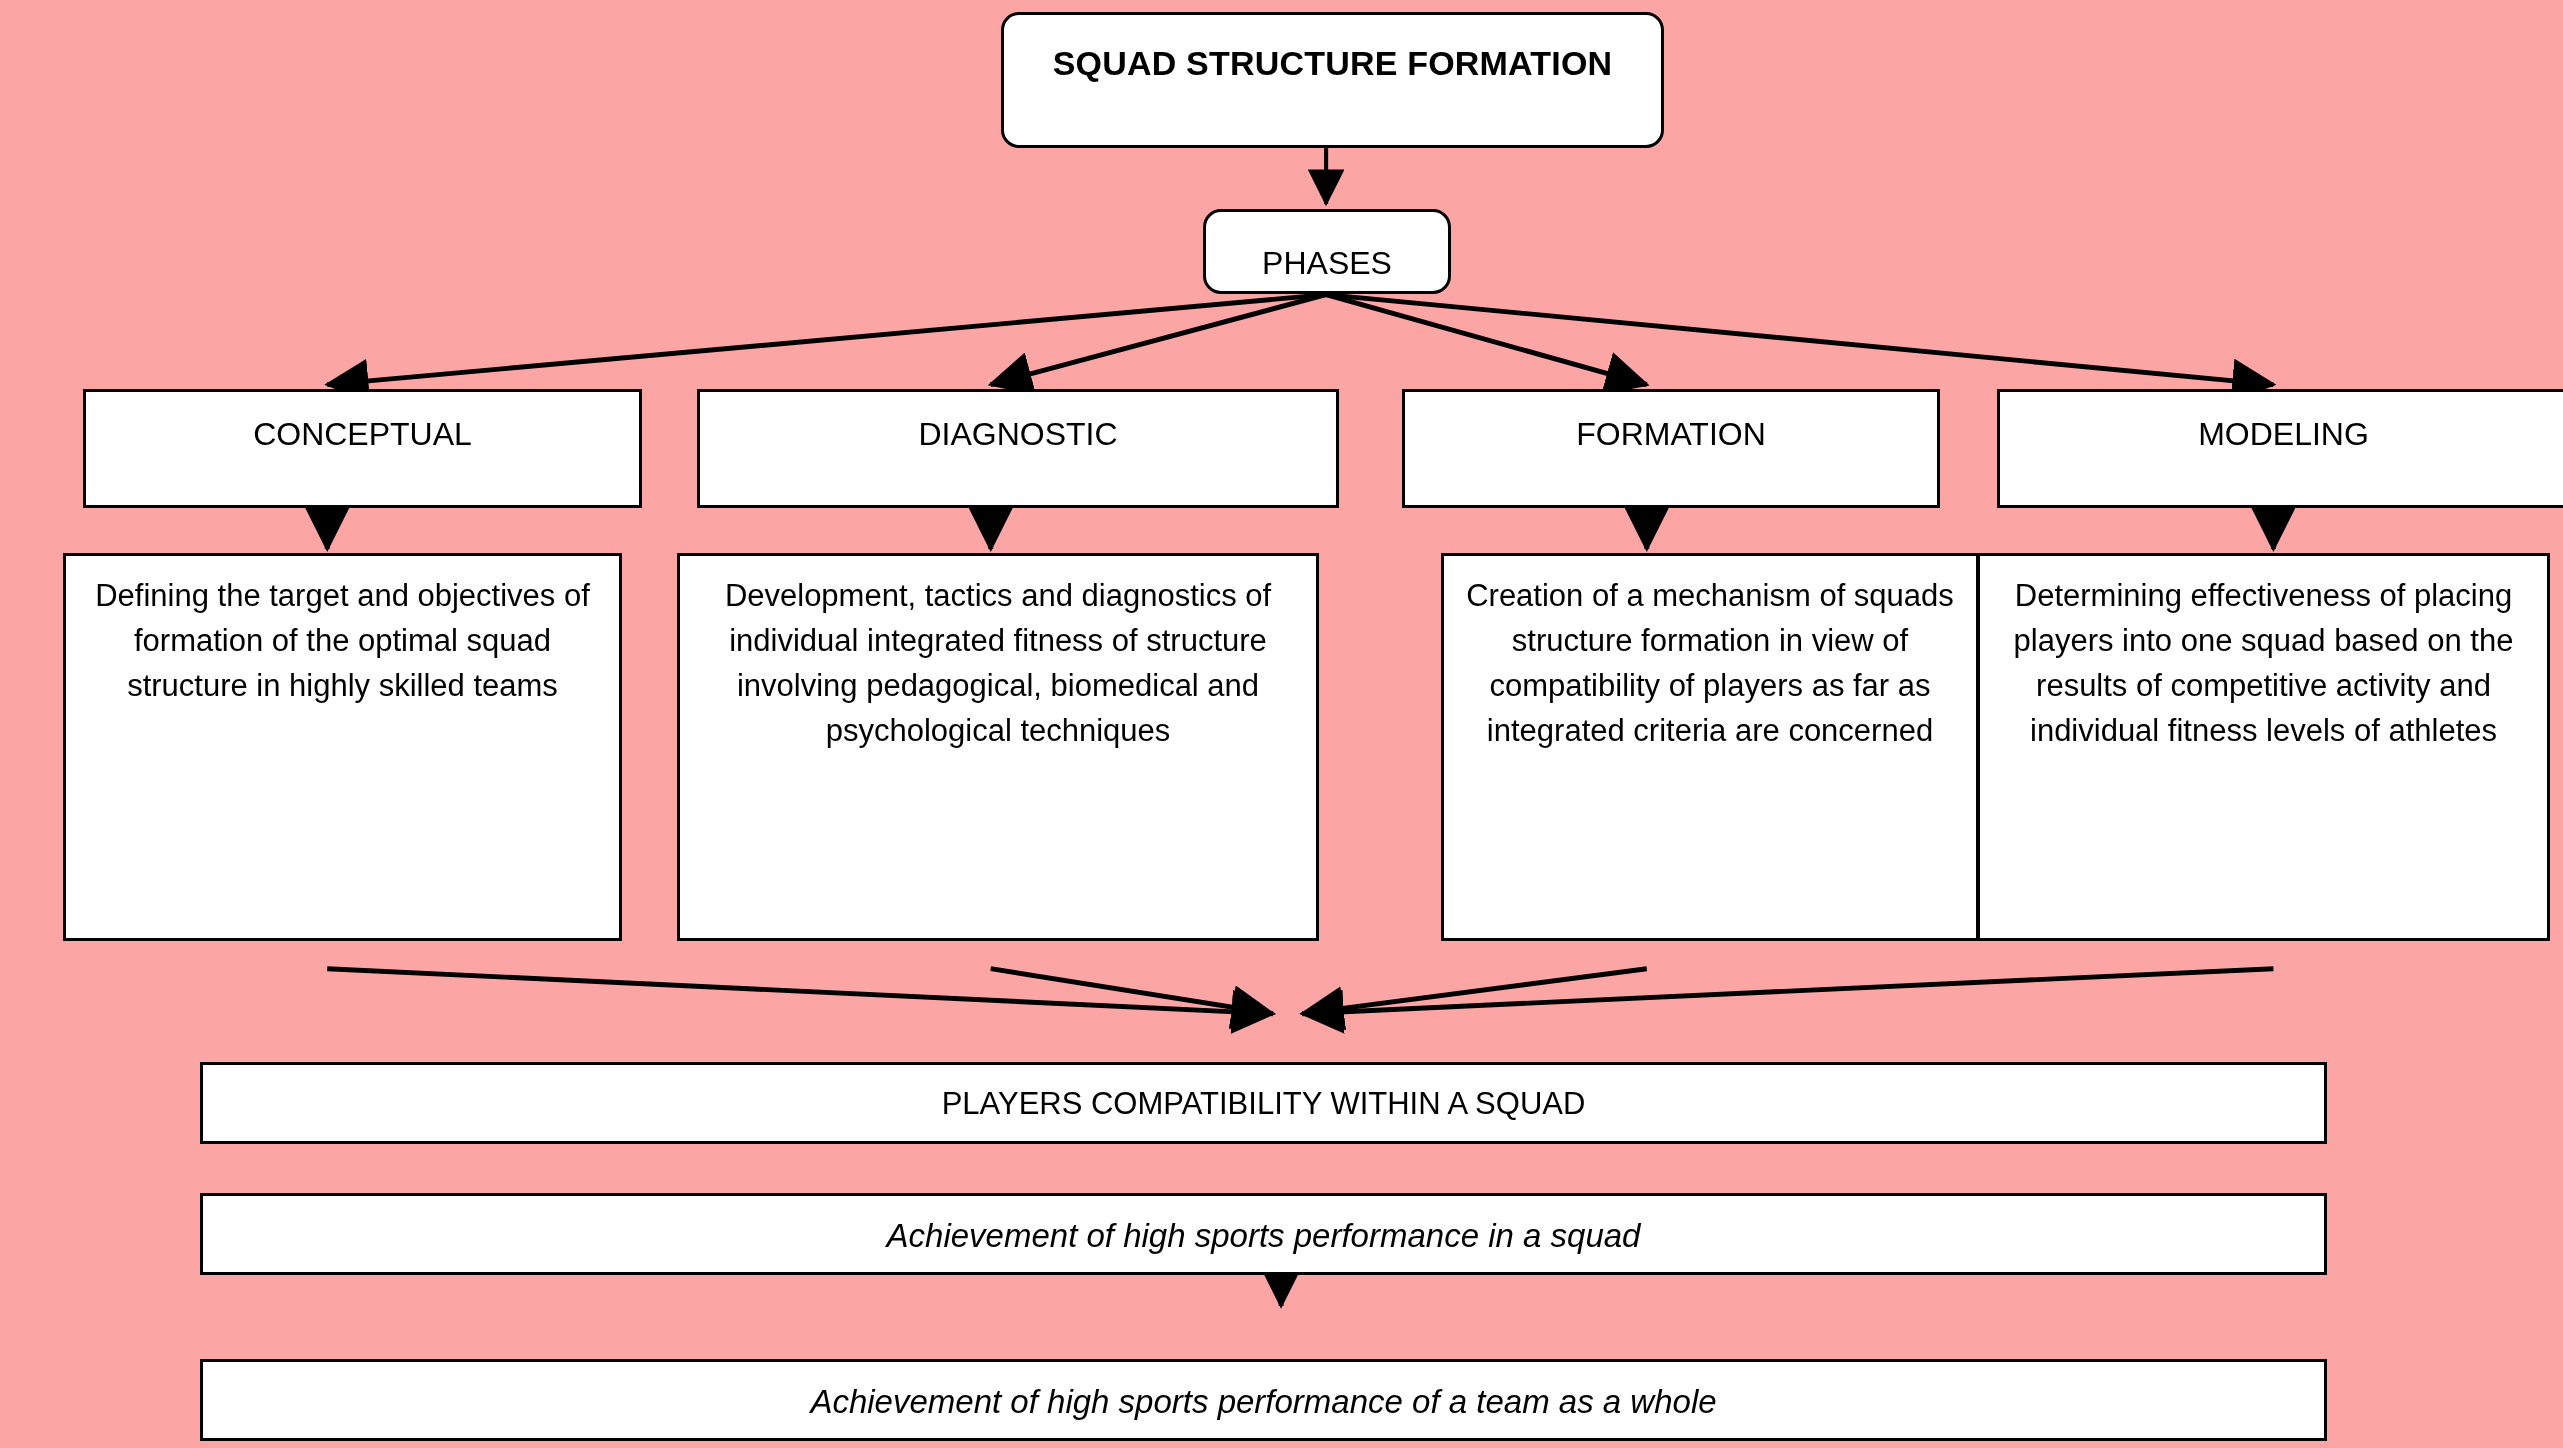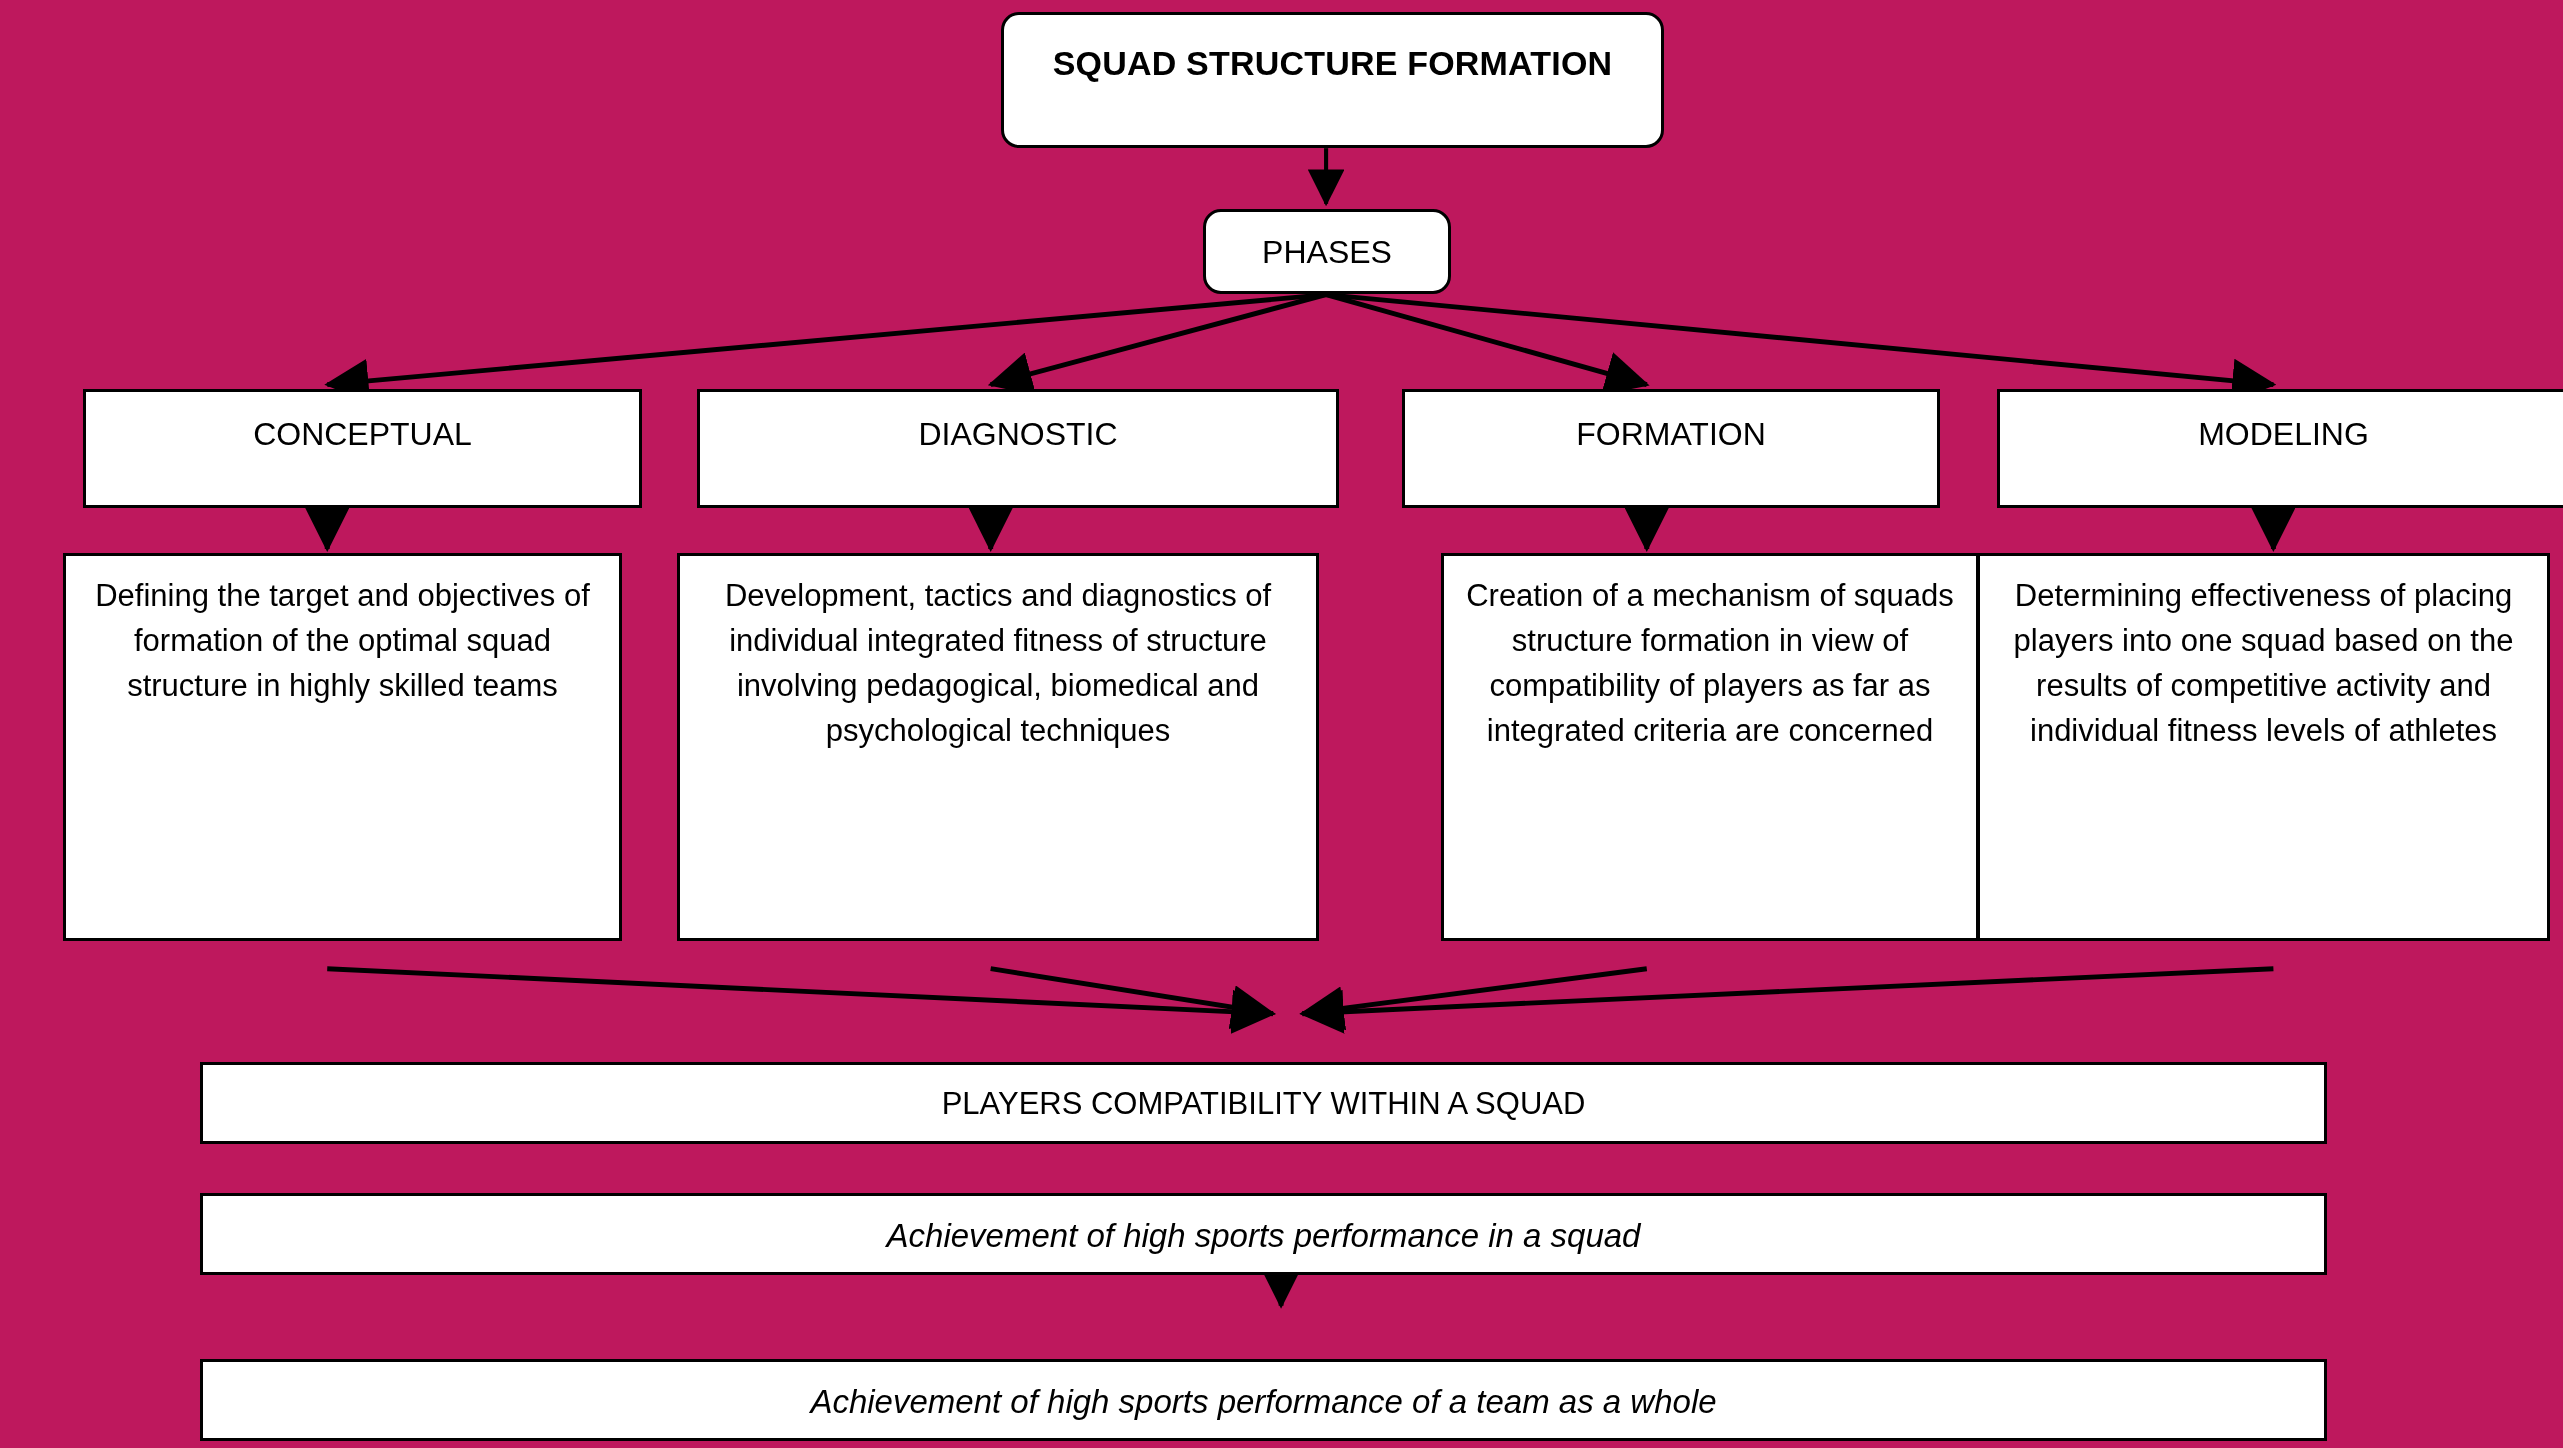--- a/index.html
+++ b/index.html
@@ -7,21 +7,21 @@
     padding: 0;
     background: #ffffff;
   }
   body {
     font-family: "Liberation Sans", sans-serif;
   }
   #canvas {
     position: relative;
     width: 2563px;
     height: 1449px;
-    background: #be185d;
+    background: #fca5a5;
     overflow: hidden;
   }
   svg.edges {
     position: absolute;
     left: 0;
     top: 0;
     width: 2563px;
     height: 1449px;
     pointer-events: none;
   }
@@ -55,21 +55,21 @@
     letter-spacing: 0.2px;
   }
   
   #n-phases {
     left: 1203px; top: 209px; width: 248px; height: 85px;
     align-items: flex-start;
   }
   #n-phases .label {
     font-size: 32px;
     font-weight: normal;
-    padding-top: 19px;
+    padding-top: 30px;
     text-align: center;
   }
   
   .phase-head {
     top: 389px;
     height: 119px;
     align-items: flex-start;
     margin-left: 40px;
   }
   .phase-head .label {

